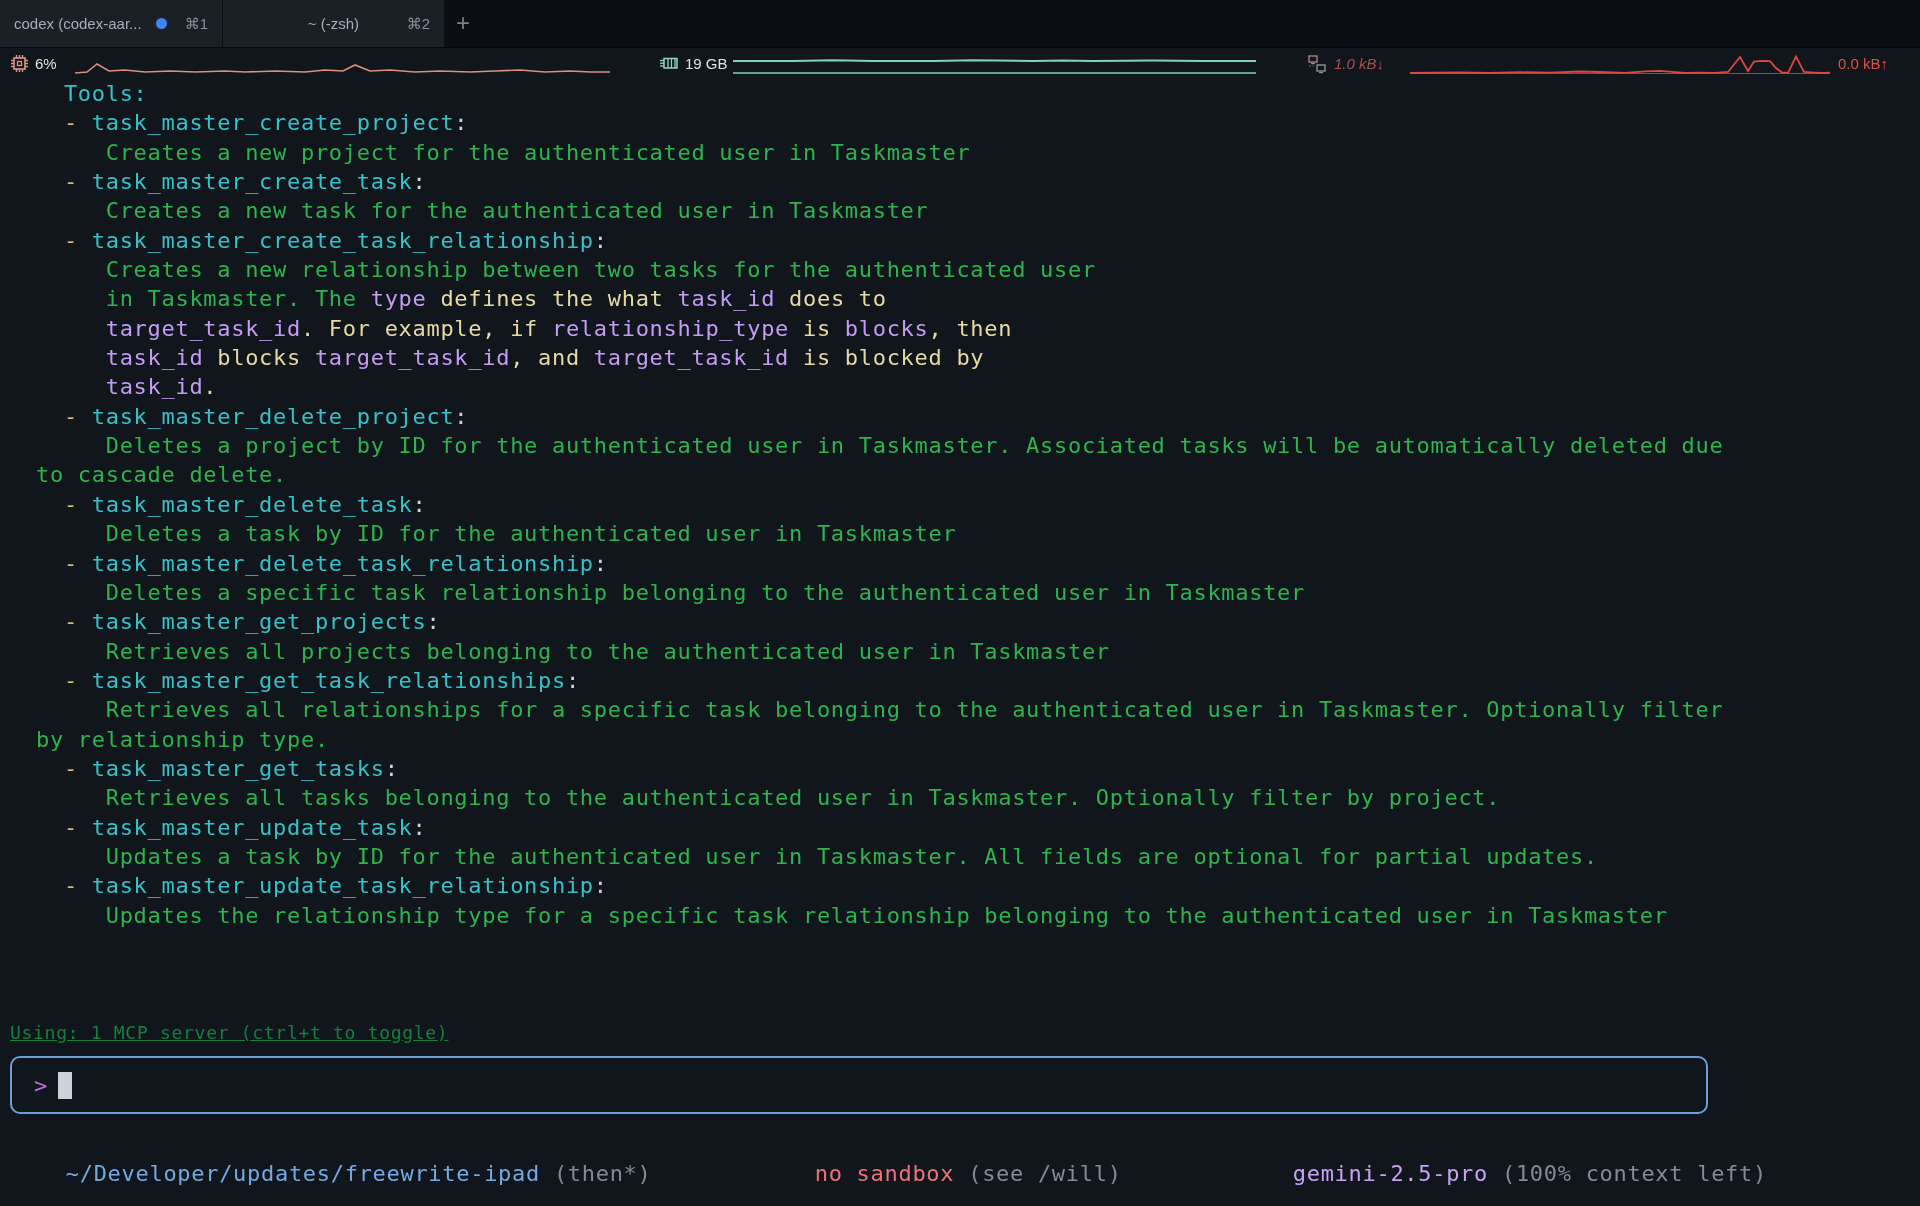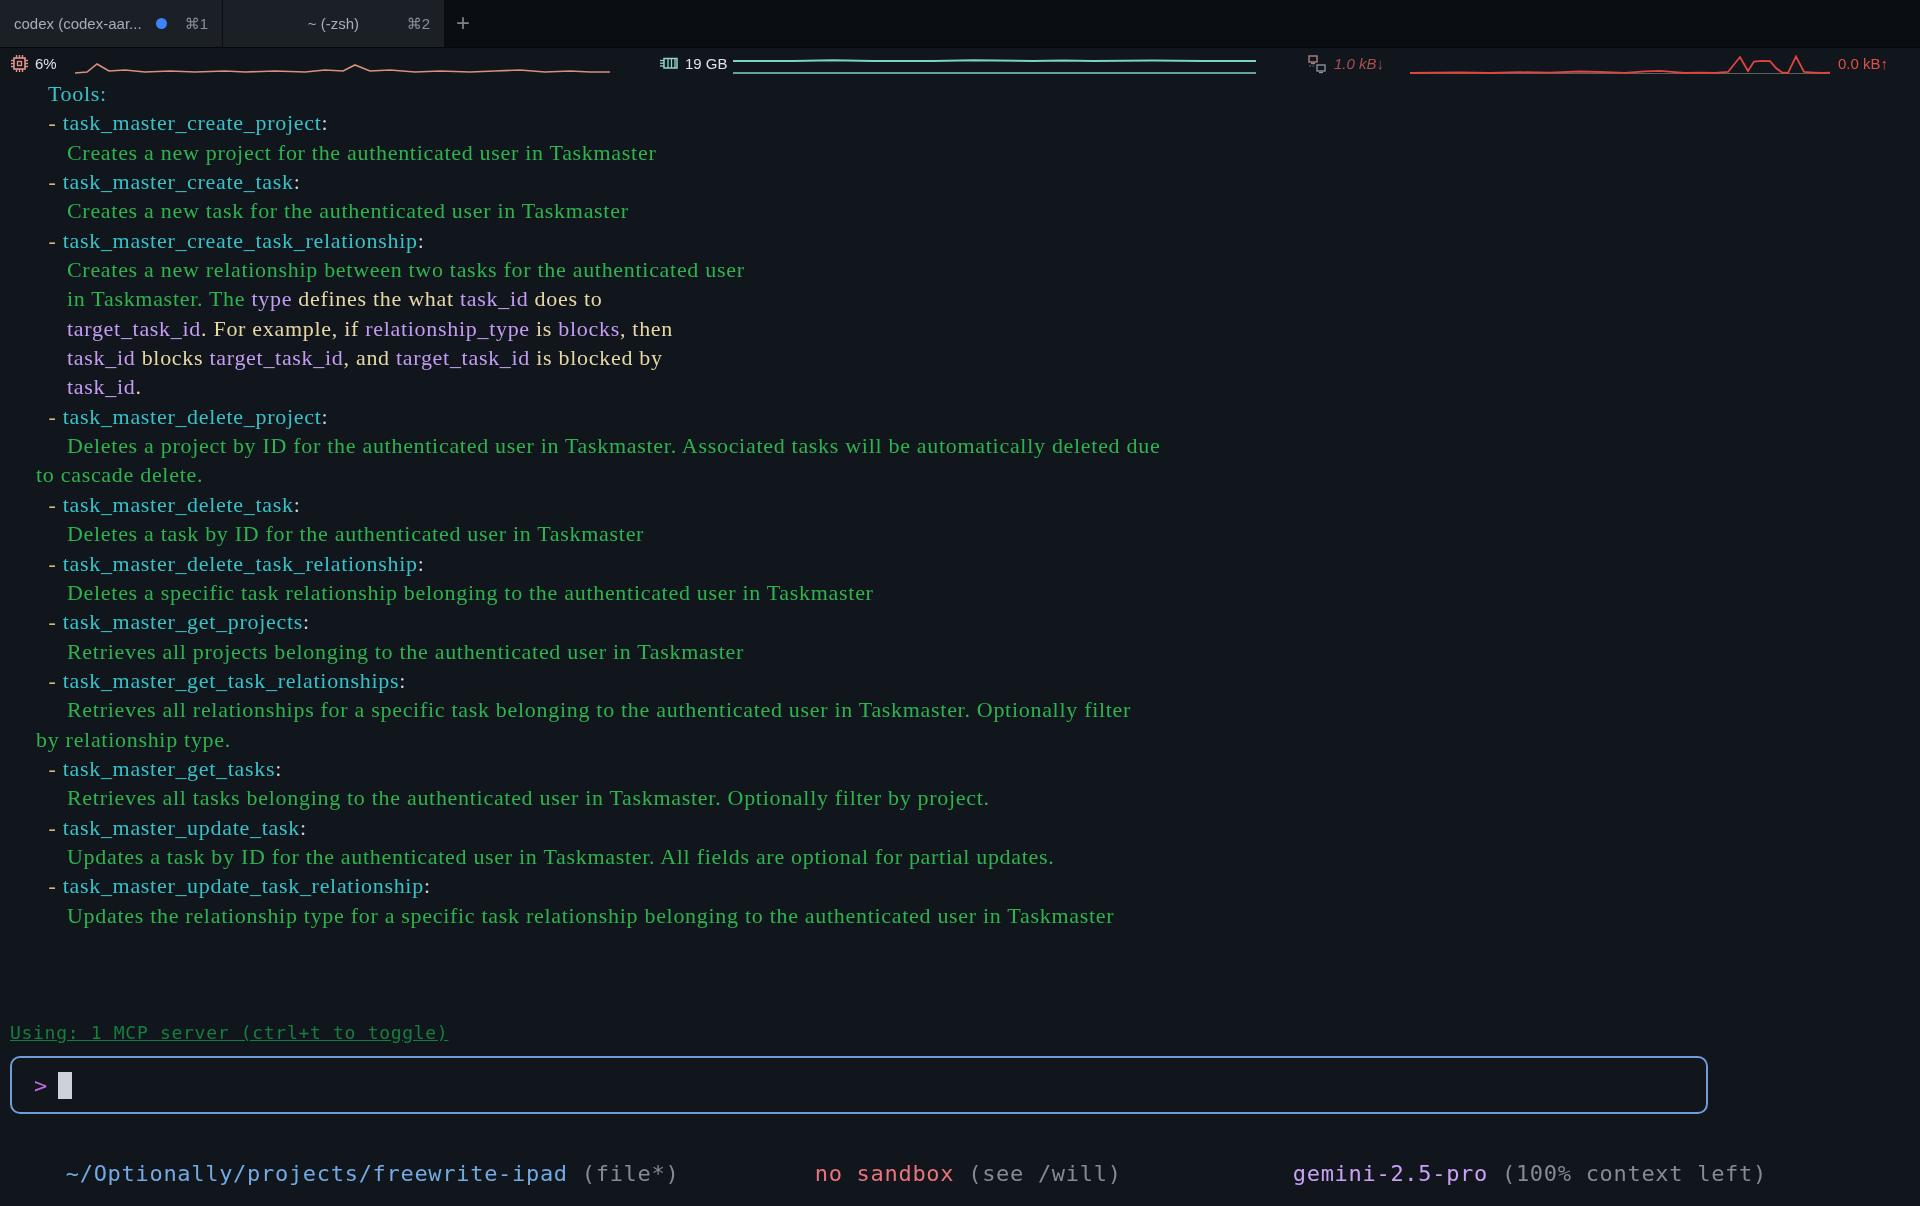--- a/index.html
+++ b/index.html
@@ -36,21 +36,20 @@
   .sysbar .abs{position:absolute;top:0;height:31px;display:flex;align-items:center;gap:6px;}
   .sys-label{font-family:"Liberation Sans",sans-serif;font-size:15px;color:#dde2e8;white-space:nowrap;}
   .sys-label.down{color:#a85050;}
   .sys-label.up{color:#df5147;}
   .spark{position:absolute;top:4px;}
   
   .terminal{
     position:absolute;left:36px;top:79px;
     font-size:22px;letter-spacing:.7px;line-height:29.35px;
     white-space:pre;
-    font-family:Liberation Serif, serif;
   }
   .tline{height:29.35px;}
   
   .mcp-status{
     position:absolute;left:10px;top:1022px;
     font-size:18px;letter-spacing:.7px;color:#15803d;white-space:pre;text-decoration:underline;
   }
   .inputbox{
     position:absolute;left:10px;top:1056px;width:1698px;height:58px;box-sizing:border-box;
     border:2px solid #6f9dd9;border-radius:10px;background:#11151c;
@@ -154,21 +153,21 @@
 
 <div class="mcp-status">Using: 1 MCP server (ctrl+t to toggle)</div>
 
 <div class="inputbox">
   <span class="prompt-char">&gt;</span>
   <span class="cursor-block"></span>
 </div>
 
 <div class="footer">
   <span class="abs" style="left:10px;">
-    <span class="fpath">~/Optionally/projects/freewrite-ipad</span><span> </span><span class="fgray">(file*)</span>
+    <span class="fpath">~/Developer/updates/freewrite-ipad</span><span> </span><span class="fgray">(then*)</span>
   </span>
   <span class="abs" style="left:759px;">
     <span class="fsandbox">no sandbox</span><span> </span><span class="fgray">(see /will)</span>
   </span>
   <span class="abs" style="left:1237px;">
     <span class="fmodel">gemini-2.5-pro</span><span> </span><span class="fgray">(100% context left)</span>
   </span>
 </div>
 
 </body></html>

